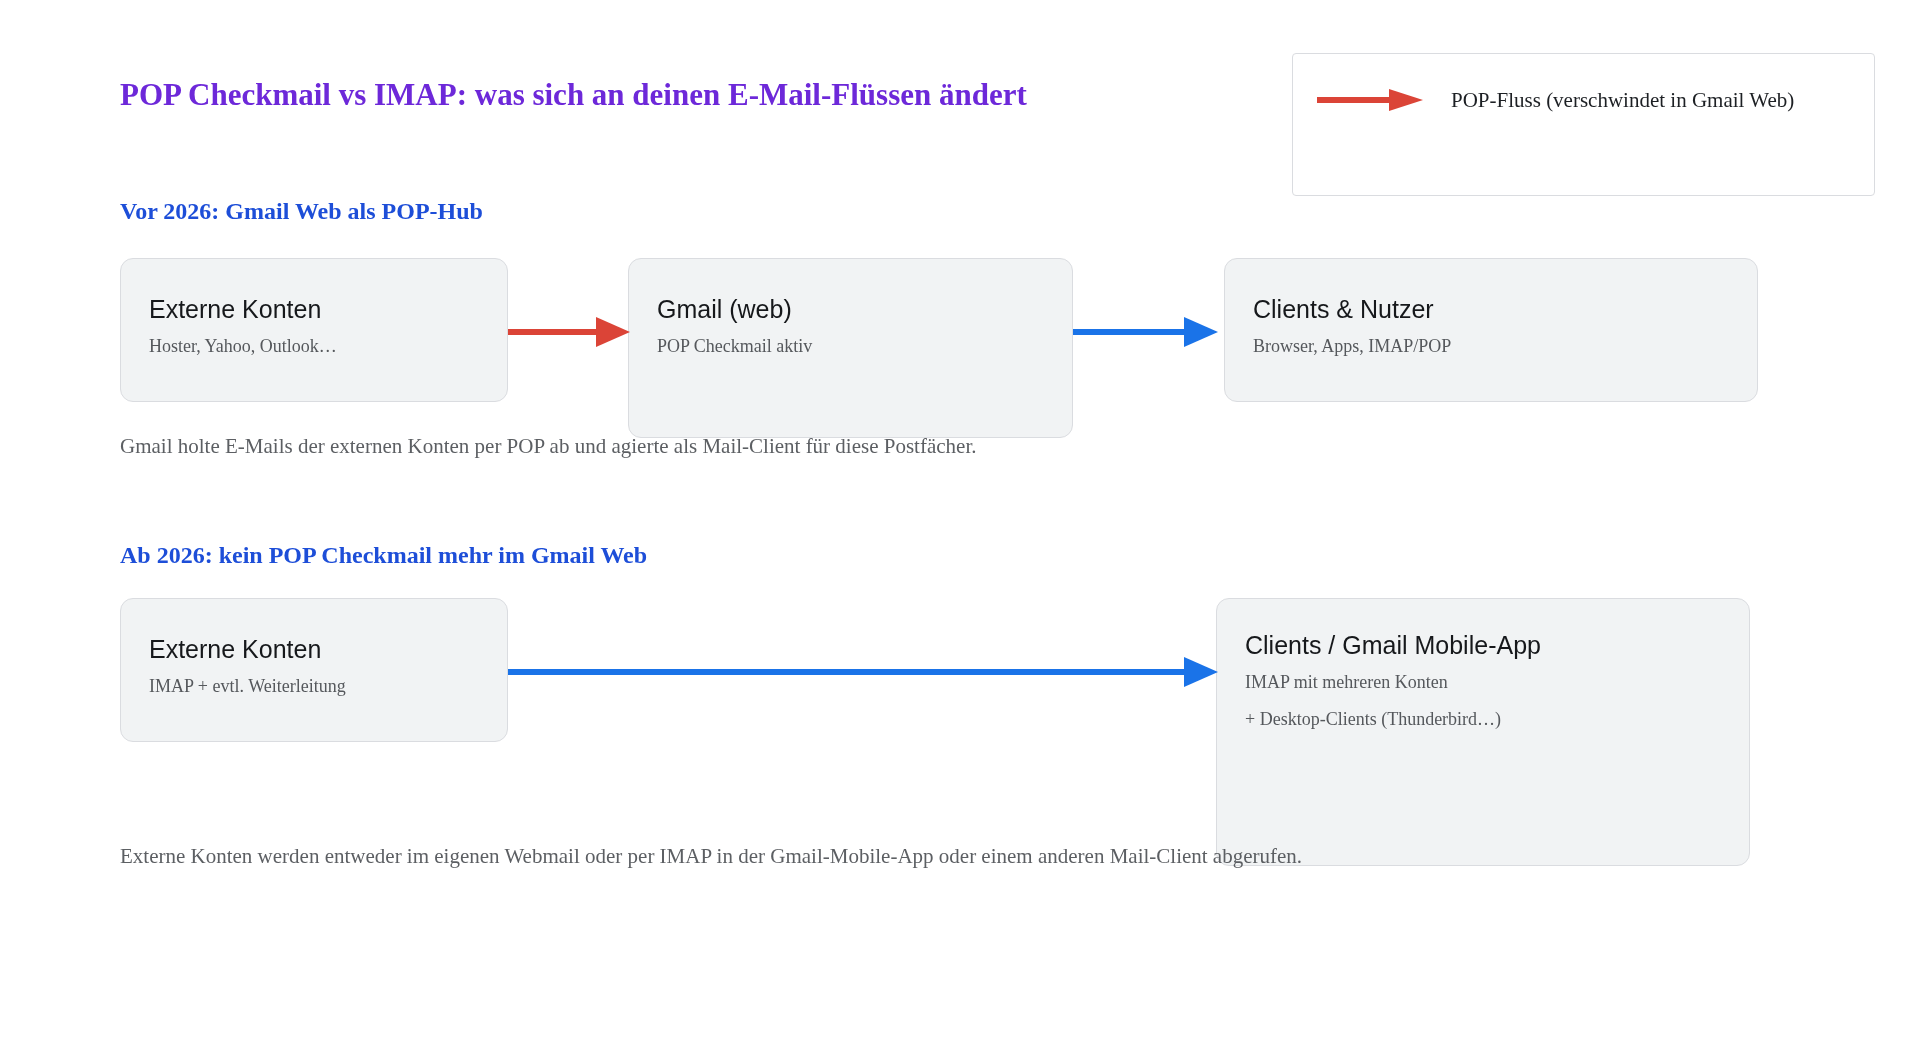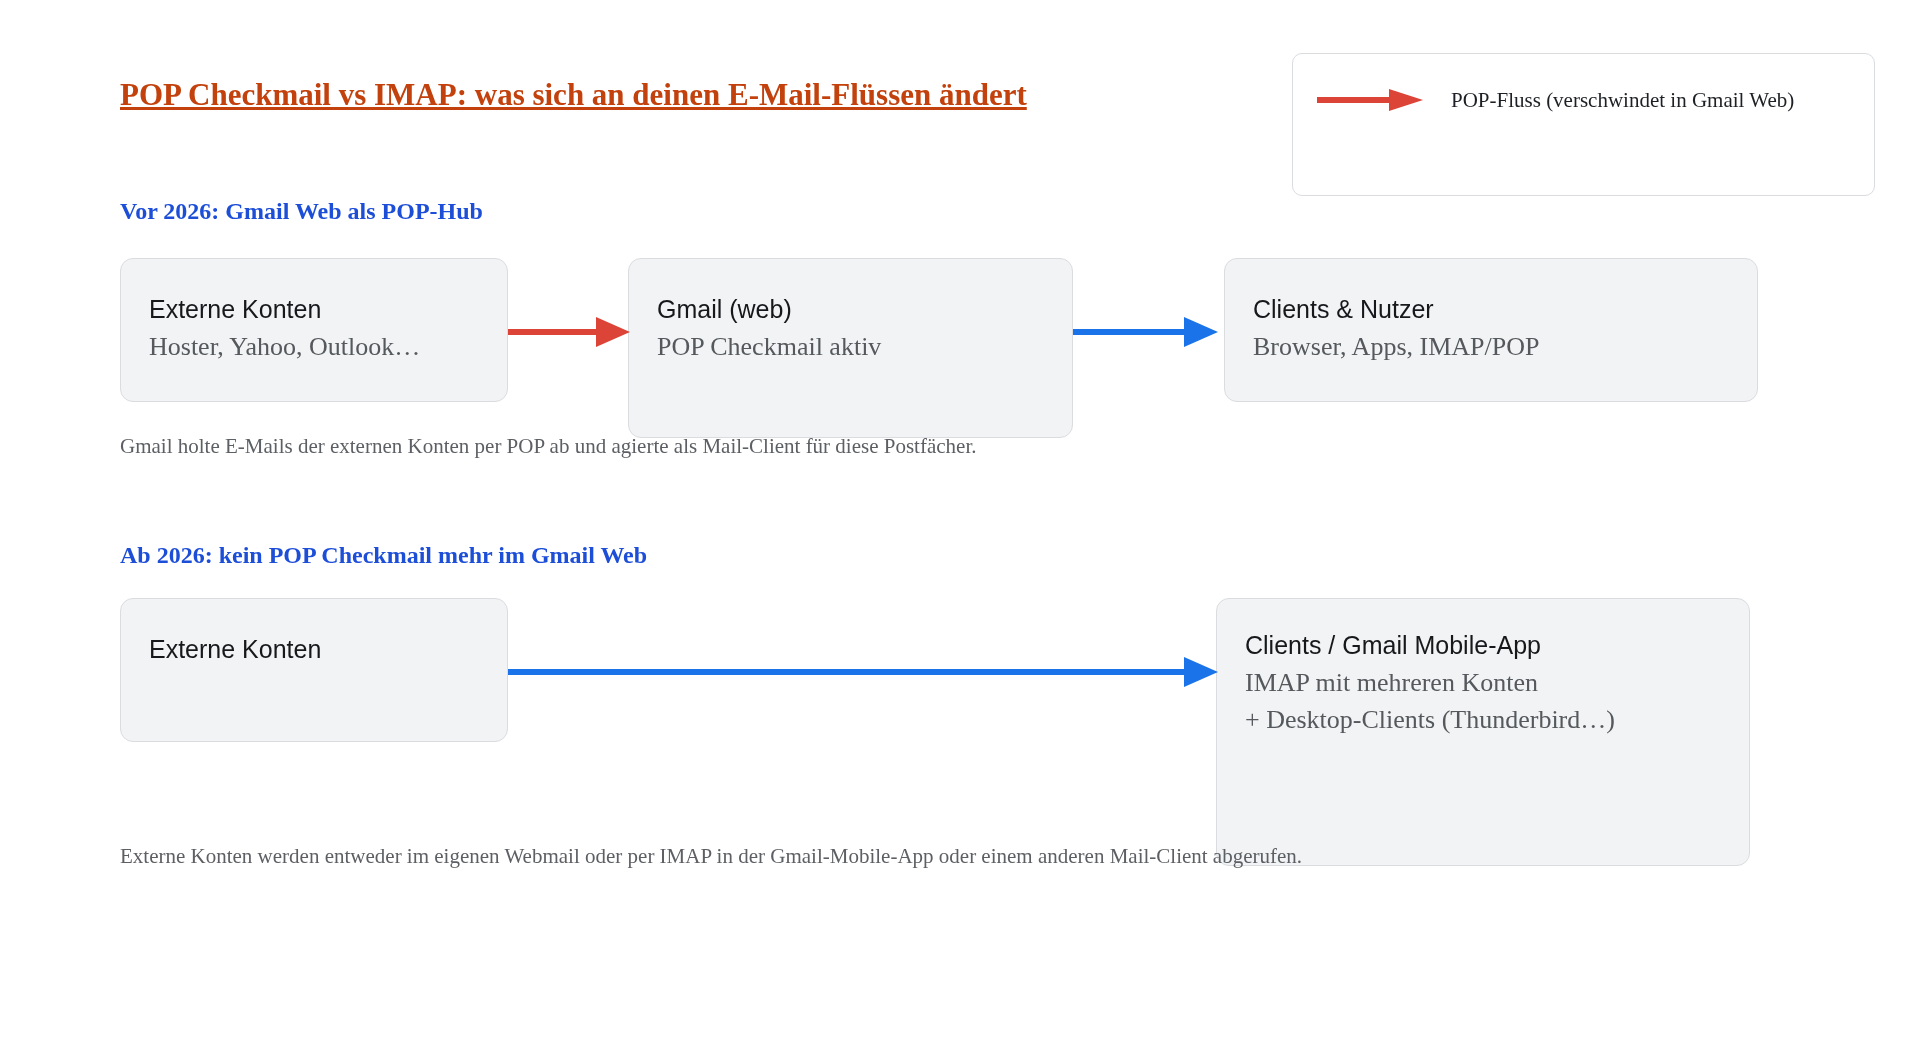--- a/index.html
+++ b/index.html
@@ -19,23 +19,22 @@
 
   
   .main-title {
     position: absolute;
     left: 120px;
     top: 76px;
     font-family: "Liberation Serif", serif;
     font-weight: bold;
     font-size: 31px;
     line-height: 38px;
-    color: #c2410c;
-    white-space: nowrap;
-    text-decoration: underline;
+    color: #6d28d9;
+    white-space: nowrap;
   }
 
   
   .section-heading {
     position: absolute;
     left: 120px;
     font-family: "Liberation Serif", serif;
     font-weight: bold;
     font-size: 24px;
     line-height: 30px;
@@ -61,21 +60,21 @@
   .box-title {
     font-family: "Liberation Sans", sans-serif;
     font-weight: 400;
     font-size: 25px;
     line-height: 32px;
     color: #16181b;
     white-space: nowrap;
   }
   .box-sub {
     font-family: "Liberation Serif", serif;
-    font-size: 26px;
+    font-size: 18px;
     line-height: 31px;
     color: #55585c;
     white-space: nowrap;
     margin-top: 6px;
   }
 
   
   #box-ext-1   { left: 120px;  top: 258px; width: 388px; height: 144px; }
   #box-gmail   { left: 628px;  top: 258px; width: 445px; height: 180px; }
   #box-clients { left: 1224px; top: 258px; width: 534px; height: 144px; }
@@ -109,21 +108,21 @@
 
   
   #legend {
     position: absolute;
     left: 1292px;
     top: 53px;
     width: 583px;
     height: 143px;
     background: #ffffff;
     border: 1.4px solid #dadce0;
-    border-radius: 10px;
+    border-radius: 4px;
   }
   .legend-row {
     position: absolute;
     left: 22px;
     display: flex;
     align-items: center;
   }
   #legend-row-pop  { top: 33px; }
   #legend-row-imap { top: 86px; }
   .legend-swatch {
@@ -184,20 +183,21 @@
     </svg>
   </div>
 
   <div class="caption" id="caption-1">Gmail holte E-Mails der externen Konten per POP ab und agierte als Mail-Client für diese Postfächer.</div>
 
   <div class="section-heading" id="heading-2">Ab 2026: kein POP Checkmail mehr im Gmail Web</div>
 
   <div class="flow-box" id="box-ext-2">
     <div class="box-inner">
       <div class="box-title">Externe Konten</div>
+      <div class="box-sub">IMAP + evtl. Weiterleitung</div>
     </div>
   </div>
 
   <div class="flow-box" id="box-mobile">
     <div class="box-inner">
       <div class="box-title">Clients / Gmail Mobile-App</div>
       <div class="box-sub">IMAP mit mehreren Konten</div>
       <div class="box-sub">+ Desktop-Clients (Thunderbird…)</div>
     </div>
   </div>

